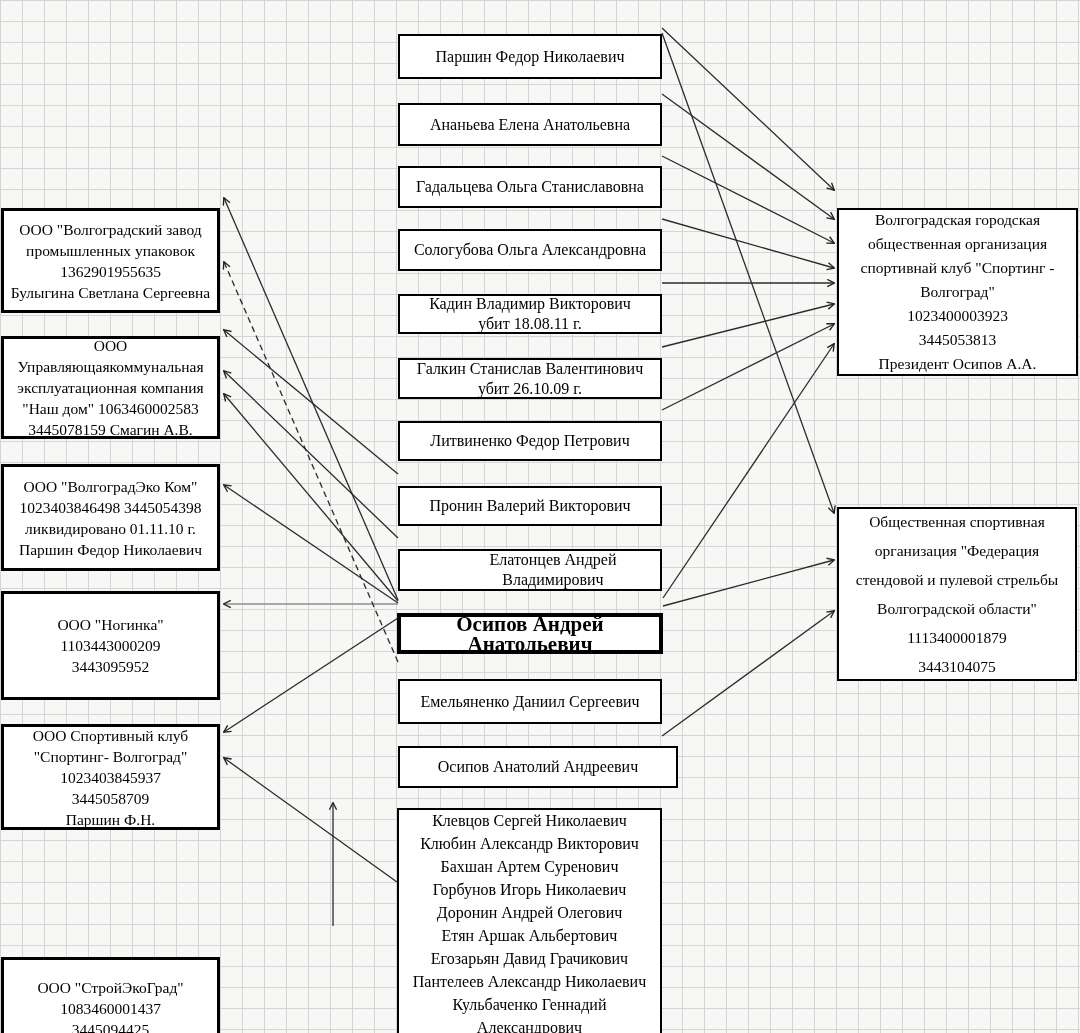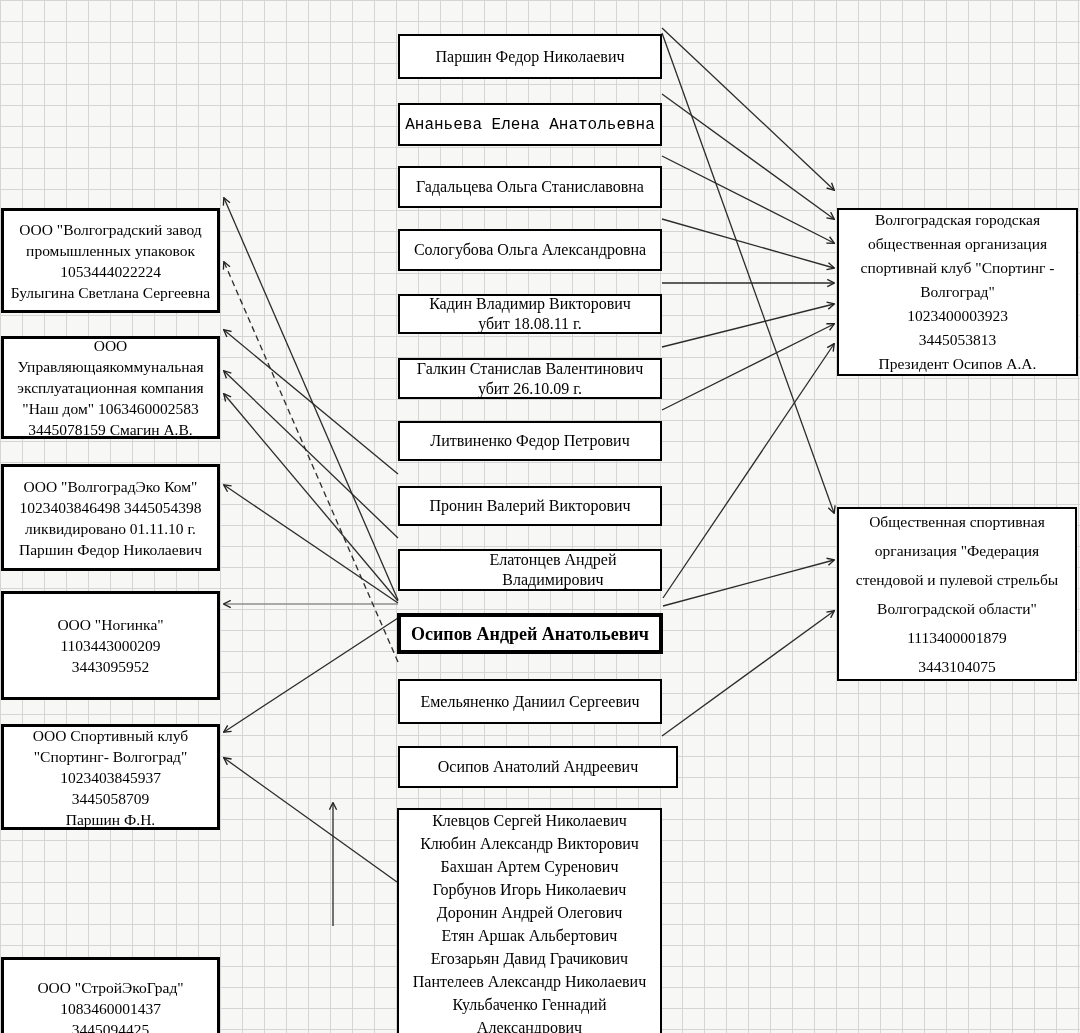--- a/index.html
+++ b/index.html
@@ -25,21 +25,21 @@
     flex-direction:column;
     justify-content:center;
     align-items:center;
     text-align:center;
     overflow:hidden;
     margin-top:31px;
   }
   .node .tline{width:100%;}
   .kind-left{border-width:3px;font-size:15.5px;line-height:21px;}
   .kind-mid{border-width:2px;font-size:16px;line-height:20px;}
-  .kind-mid-bold{border-width:4px;font-size:18px;line-height:20px;font-weight:bold;}
+  .kind-mid-bold{border-width:4px;font-size:21px;line-height:20px;font-weight:bold;}
   .kind-group{border-width:2px;font-size:16px;line-height:23px;}
   .kind-right1{border-width:2px;font-size:15.5px;line-height:24px;}
   .kind-right2{border-width:2px;font-size:15.5px;line-height:29px;}
   .kind-cutoff{border-width:3px;}
 </style>
 </head>
 <body>
 
 <div id="stage">
   <svg id="edge-layer" width="1080" height="1033" viewBox="0 0 1080 1033" xmlns="http://www.w3.org/2000/svg">
@@ -69,21 +69,21 @@
         <line x1="663" y1="598" x2="834" y2="344" stroke="#2b2b2b" stroke-width="1.3" marker-end="url(#arr)"></line>
         <line x1="662" y1="33" x2="834" y2="513" stroke="#2b2b2b" stroke-width="1.3" marker-end="url(#arr)"></line>
         <line x1="663" y1="606" x2="834" y2="560" stroke="#2b2b2b" stroke-width="1.3" marker-end="url(#arr)"></line>
         <line x1="662" y1="736" x2="834" y2="611" stroke="#2b2b2b" stroke-width="1.3" marker-end="url(#arr)"></line>
       </g>
   </svg>
   <div id="nodes">
       <div class="node kind-left" style="left: 1px; top: 177px; width: 219px; height: 105px;">
         <div class="tline">ООО "Волгоградский завод</div>
         <div class="tline">промышленных упаковок</div>
-        <div class="tline">1053444022224</div>
+        <div class="tline">1362901955635</div>
         <div class="tline">Булыгина Светлана Сергеевна</div>
       </div>
       <div class="node kind-left" style="left: 1px; top: 305px; width: 219px; height: 103px;">
         <div class="tline">ООО</div>
         <div class="tline">Управляющаякоммунальная</div>
         <div class="tline">эксплуатационная компания</div>
         <div class="tline">"Наш дом"  1063460002583</div>
         <div class="tline">3445078159    Смагин А.В.</div>
       </div>
       <div class="node kind-left" style="left: 1px; top: 433px; width: 219px; height: 107px;">
@@ -105,21 +105,21 @@
         <div class="tline">Паршин Ф.Н.</div>
       </div>
       <div class="node kind-left" style="left: 1px; top: 926px; width: 219px; height: 102px;">
         <div class="tline">ООО "СтройЭкоГрад"</div>
         <div class="tline">1083460001437</div>
         <div class="tline">3445094425</div>
       </div>
       <div class="node kind-mid" style="left: 398px; top: 3px; width: 264px; height: 45px;">
         <div class="tline">Паршин Федор Николаевич</div>
       </div>
-      <div class="node kind-mid" style="left: 398px; top: 72px; width: 264px; height: 43px; font-family: Liberation Mono, monospace;">
+      <div class="node kind-mid" style="left: 398px; top: 72px; width: 264px; height: 43px;">
         <div class="tline">Ананьева Елена Анатольевна</div>
       </div>
       <div class="node kind-mid" style="left: 398px; top: 135px; width: 264px; height: 42px;">
         <div class="tline">Гадальцева Ольга Станиславовна</div>
       </div>
       <div class="node kind-mid" style="left: 398px; top: 198px; width: 264px; height: 42px;">
         <div class="tline">Сологубова Ольга Александровна</div>
       </div>
       <div class="node kind-mid" style="left: 398px; top: 263px; width: 264px; height: 40px;">
         <div class="tline">Кадин Владимир Викторович</div>

